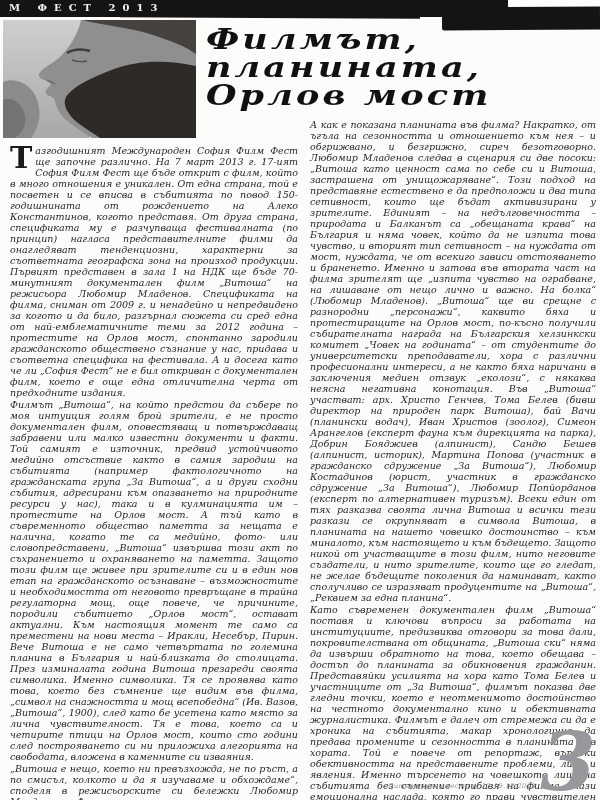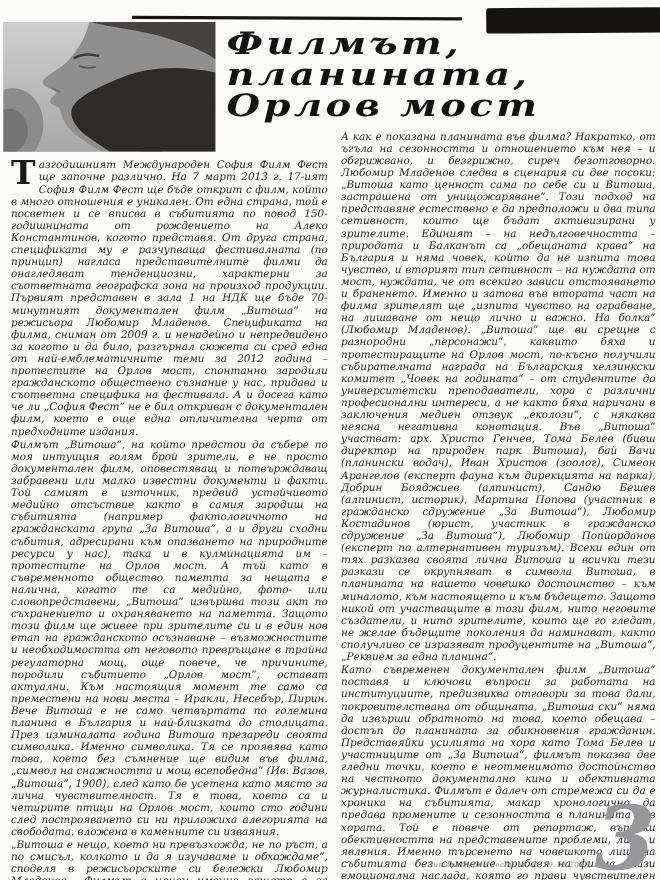--- a/index.html
+++ b/index.html
@@ -64,20 +64,23 @@
     position:absolute;right:4px;top:722px;
     font-size:80px;line-height:80px;font-style:italic;font-weight:bold;
     color:#98989c;
   }
 </style>
 </head>
 <body>
 
 <div class="sheet">
 
+  <div class="mast-bar">
+    <span class="mast-text">М ФЕСТ 2013</span>
+  </div>
   <div class="mast-frag"></div>
   <div class="mast-bar-right"></div>
 
   <div class="photo">
     <svg viewBox="0 0 193 118" preserveAspectRatio="none">
       <defs>
         <linearGradient id="sky" x1="0" y1="0" x2="0" y2="1">
           <stop offset="0" stop-color="#cfcfcf"></stop>
           <stop offset="1" stop-color="#a8a8a8"></stop>
         </linearGradient>

